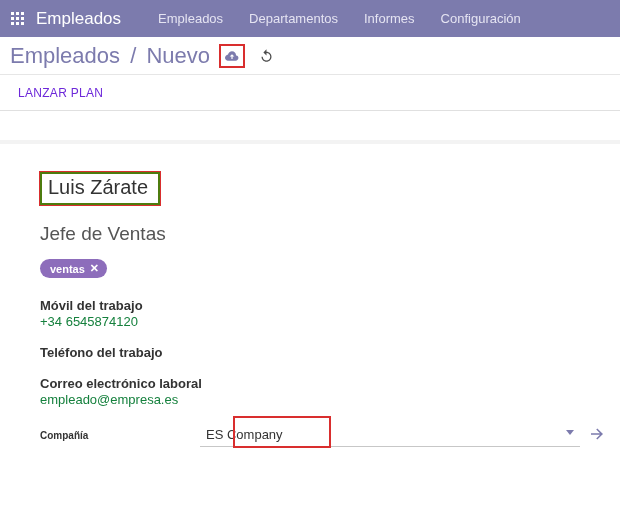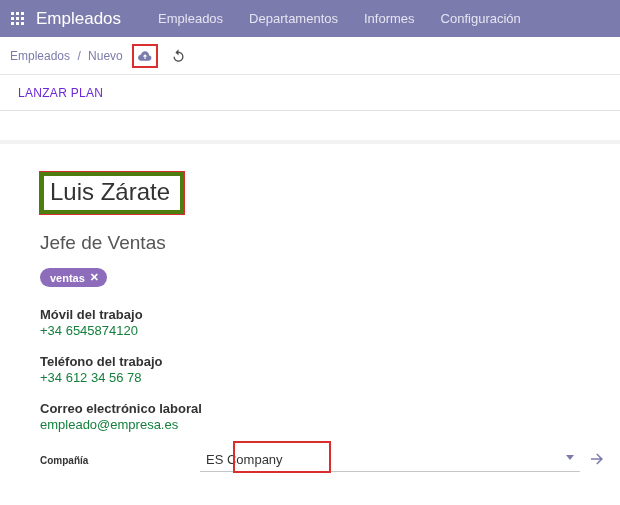--- a/index.html
+++ b/index.html
@@ -43,21 +43,21 @@
   }
   
   .breadcrumb-bar {
     height: 38px;
     display: flex;
     align-items: center;
     padding: 0 10px;
     border-bottom: 1px solid #e6e6e6;
   }
   .breadcrumb {
-    font-size: 12px;
+    font-size: 22px;
     color: #7c7bad;
   }
   .breadcrumb .sep { color: #7c7bad; margin: 0 4px; }
   .breadcrumb .current { color: #7c7bad; }
   .bc-action {
     margin-left: 10px;
     width: 24px; height: 22px;
     display: flex; align-items:center; justify-content:center;
     color: #7c7bad;
     cursor: pointer;
@@ -89,26 +89,26 @@
     position: relative;
   }
   .sheet::before {
     content: "";
     position: absolute;
     top: -4px; left: 0; right: 0;
     height: 4px;
     background: #f3f3f3;
   }
   .emp-name {
-    font-size: 24px;
+    font-size: 20px;
     color: #333333;
     font-weight: 400;
     display: inline-block;
     padding: 2px 10px 4px 6px;
-    border: 4px solid #4d7c0f;
+    border: 2px solid #4d7c0f;
     outline: 1px solid #d92e2e;
   }
   .emp-title {
     font-size: 19px;
     color: #555555;
     margin-top: 18px;
     font-weight: 400;
   }
   .tag-row { margin-top: 14px; }
   .tag {
@@ -255,21 +255,20 @@
     </span>
   </div>
 
   <div class="fields">
     <div class="field-row">
       <div class="field-label">Móvil del trabajo</div>
       <div class="field-value">+34 6545874120</div>
     </div>
     <div class="field-row">
       <div class="field-label">Teléfono del trabajo</div>
-      <div class="field-value">+34 612 34 56 78</div>
     </div>
     <div class="field-row">
       <div class="field-label">Correo electrónico laboral</div>
       <div class="field-value">empleado@empresa.es</div>
     </div>
 
     <div class="company-row">
       <div class="company-label">Compañía</div>
       <div class="company-input-wrap">
         <input class="company-input" type="text" value="ES Company" style="">

